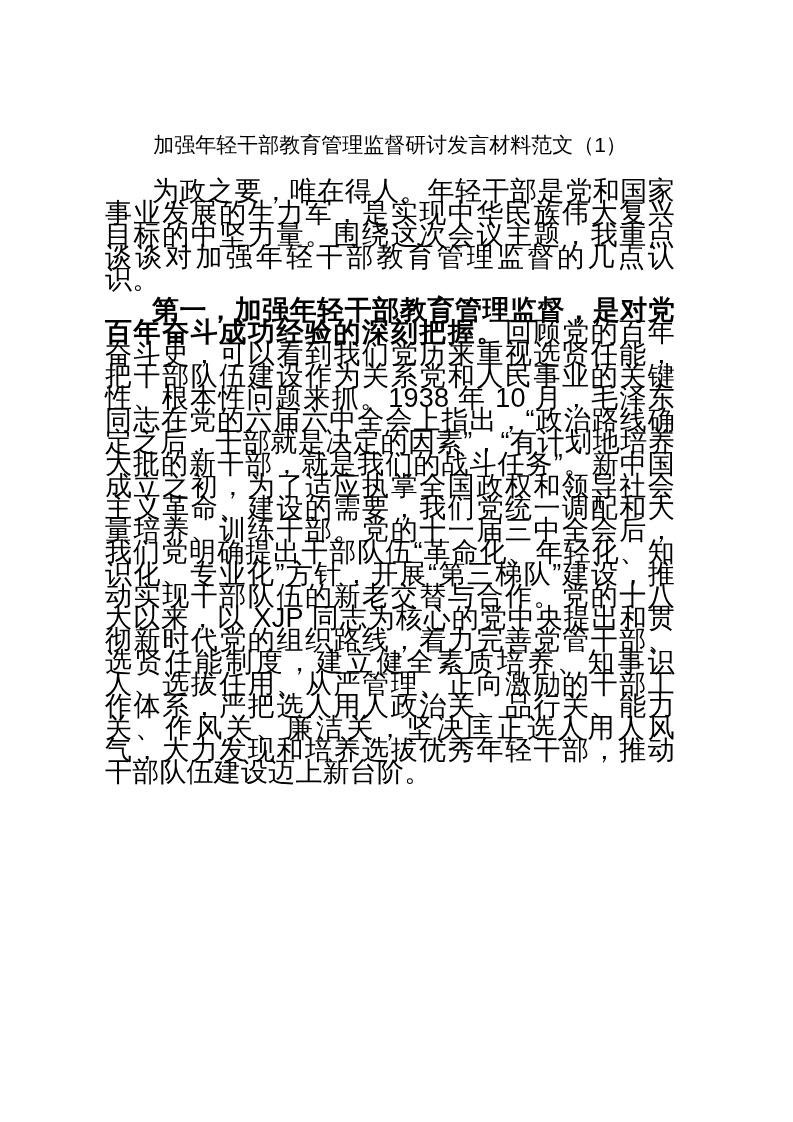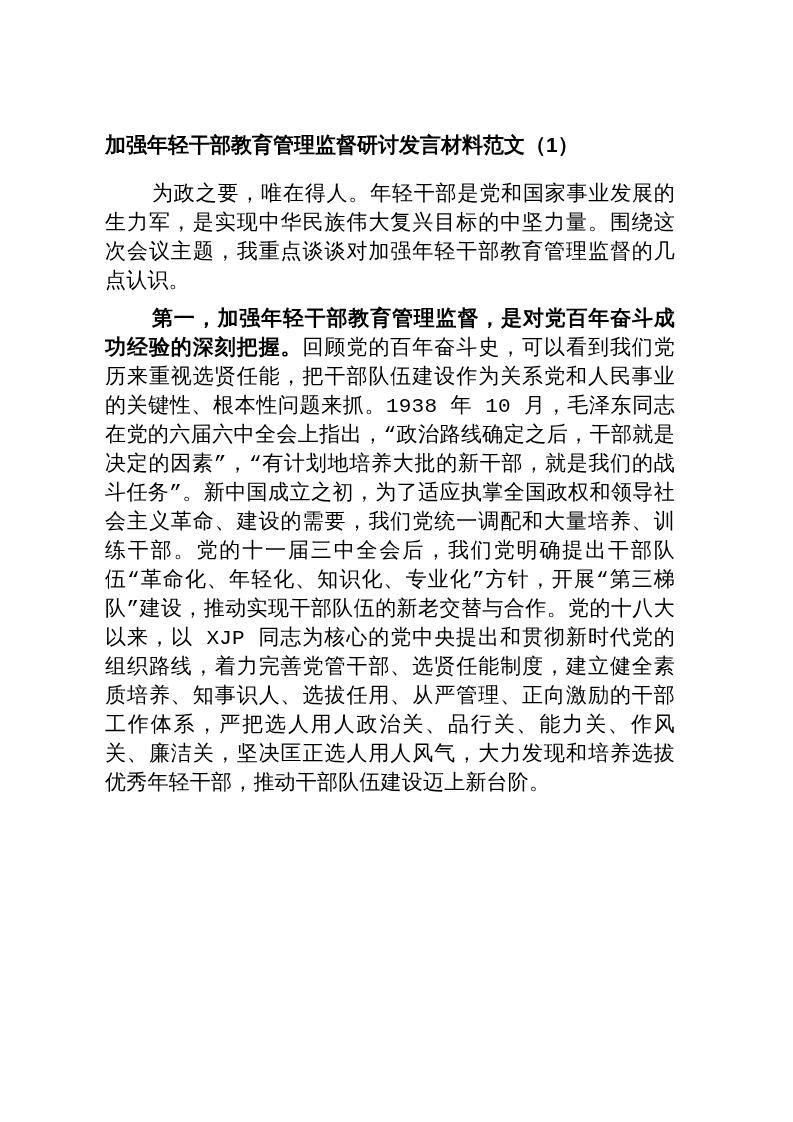--- a/index.html
+++ b/index.html
@@ -13,34 +13,34 @@
     height: 1122px;
     box-sizing: border-box;
     background: #ffffff;
     color: #000000;
     font-family: "Liberation Sans", sans-serif;
     padding: 126px 118px 0 105px;
     overflow: hidden;
   }
   .doc-title {
     font-size: 21px;
-    font-weight: bold;
+    font-weight: normal;
+    text-align: center;
     line-height: 37px;
     margin: 0 0 17px 0;
     white-space: nowrap;
   }
   .para {
-    font-size: 21px;
-    line-height: 29px;
+    font-size: 27px;
+    line-height: 22px;
     text-align: justify;
     text-justify: inter-ideograph;
     text-indent: 47px;
     margin: 0 0 9px 0;
     letter-spacing: 0.2px;
-    font-family: Liberation Mono, monospace;
   }
   .para .bold-lead {
     font-weight: bold;
   }
 </style>
 </head>
 <body>
 
 <div class="page">
   <h1 class="doc-title">加强年轻干部教育管理监督研讨发言材料范文（1）</h1>

